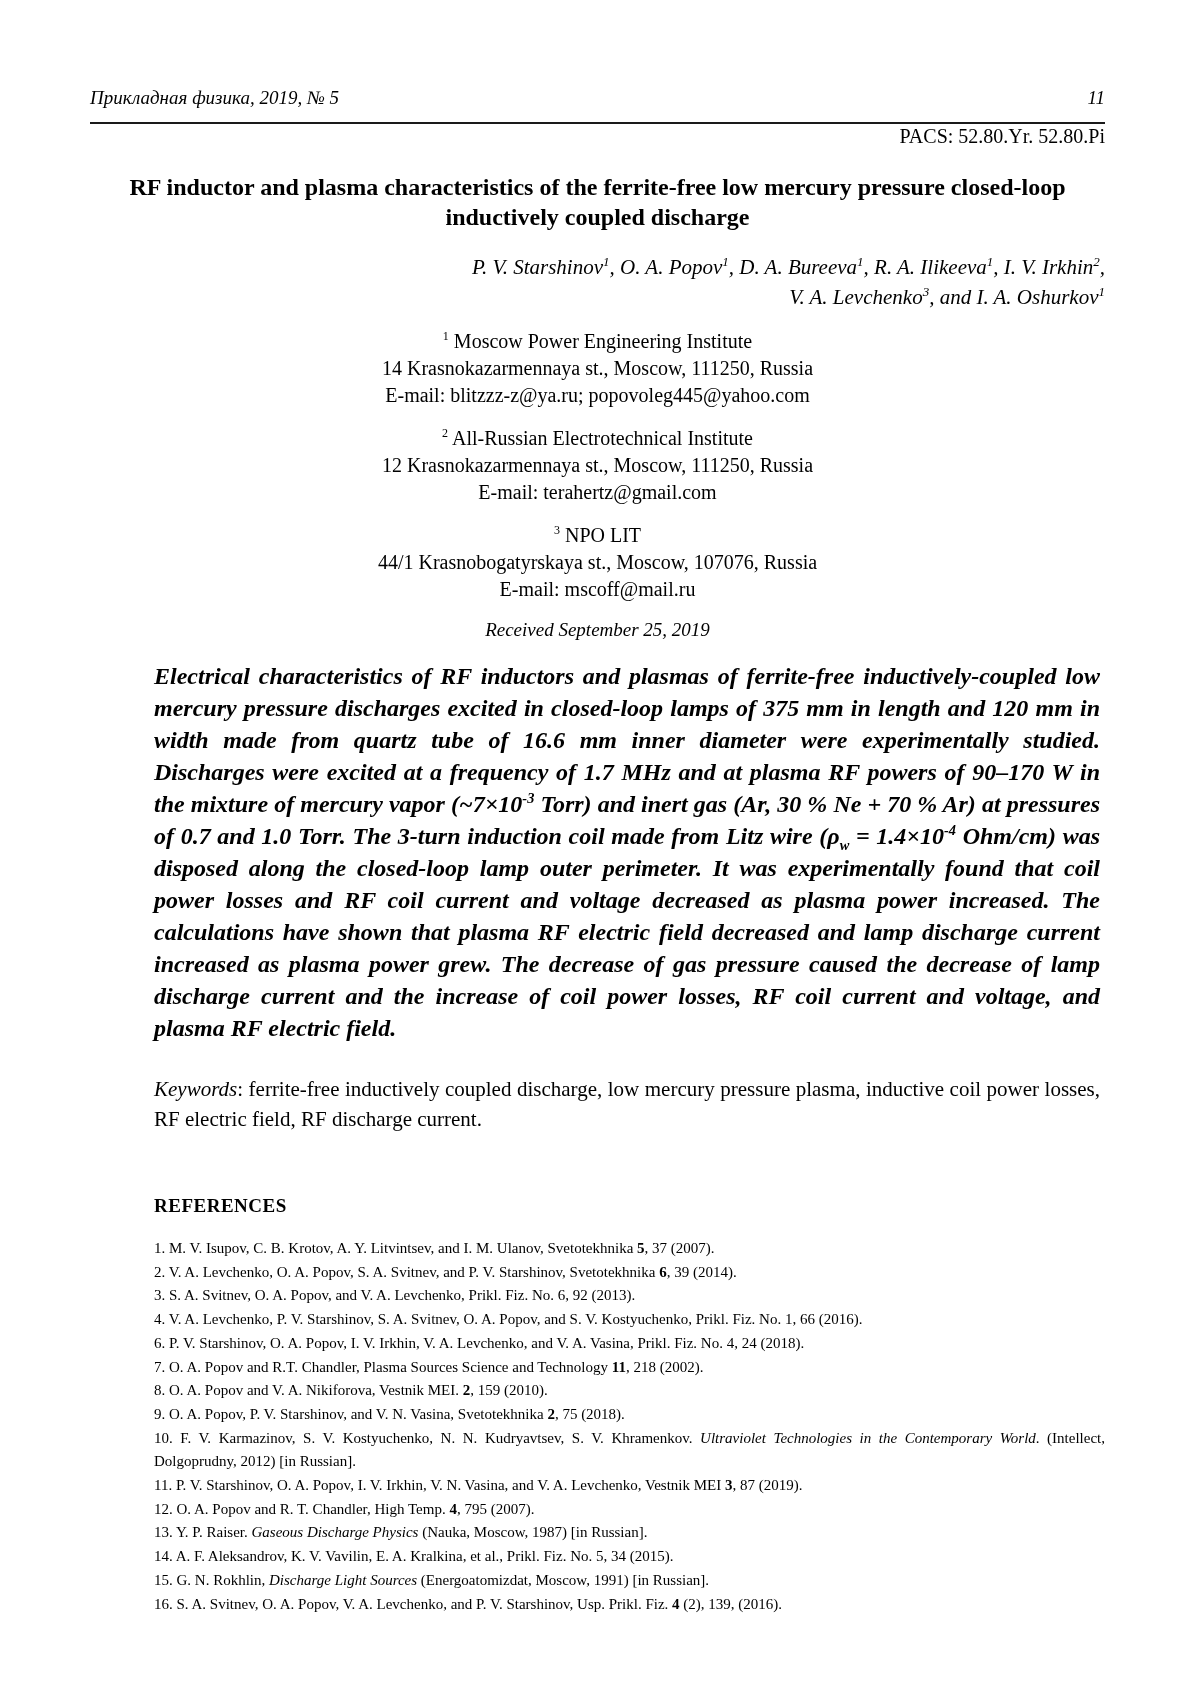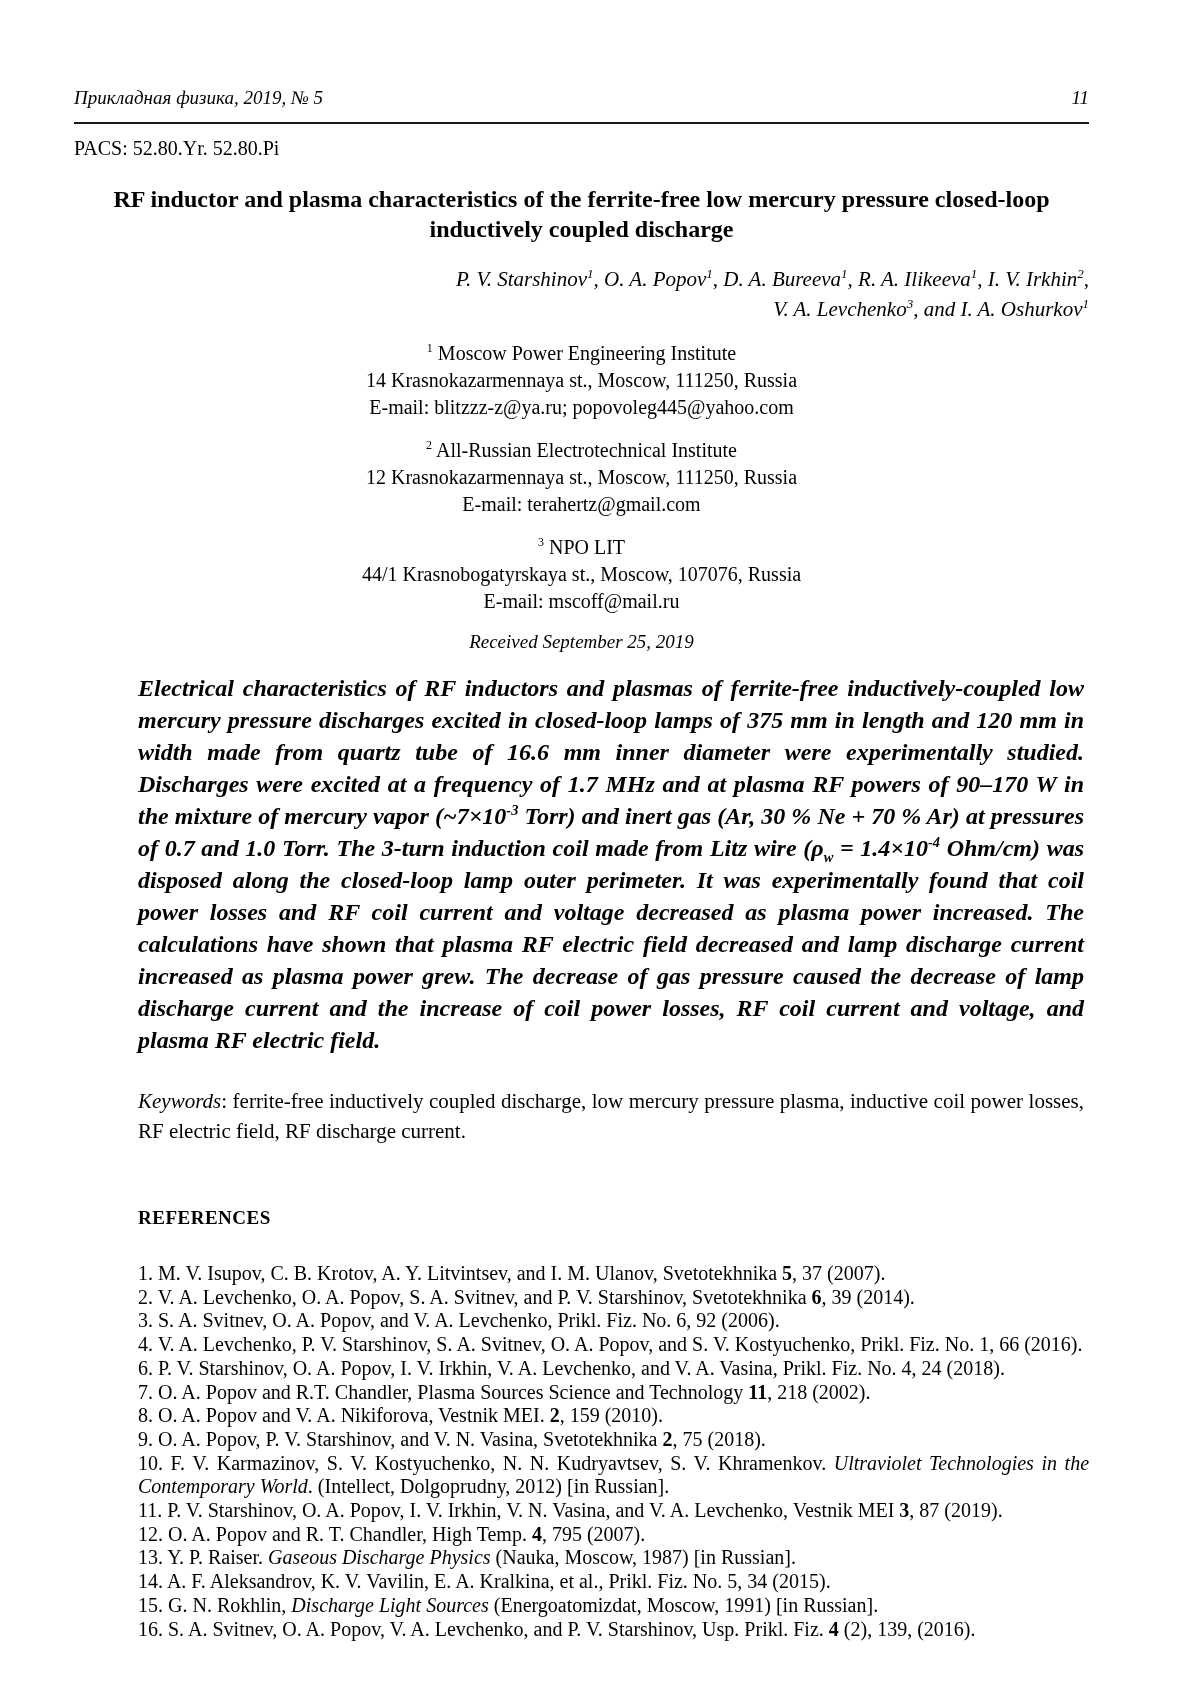--- a/index.html
+++ b/index.html
@@ -5,28 +5,28 @@
   html,body{margin:0;padding:0;background:#888;}
   .page{
     position:relative;
     width:1200px;height:1698px;
     margin:0 auto;
     background:#ffffff;
     color:#000;
     font-family:"Liberation Serif","DejaVu Serif",serif;
     overflow:hidden;
   }
-  .content{position:absolute;left:74px;top:86px;width:1015px;}
+  .content{position:absolute;left:90px;top:86px;width:1015px;}
 
   .running-head{
     display:flex;justify-content:space-between;align-items:flex-end;
     font-style:italic;font-size:19px;line-height:24px;
   }
   .rule{border-top:2px solid #1a1a1a;margin-top:12px;}
-  .pacs{margin-top:12px;font-size:20px;line-height:24px;}
+  .pacs{text-align:right;font-size:20px;line-height:24px;}
 
   .title{
     margin:24px auto 0;max-width:960px;
     text-align:center;font-weight:bold;font-size:24px;line-height:30px;
   }
   .authors{margin-top:20px;text-align:right;font-style:italic;font-size:21px;line-height:30px;}
   .authors sup{font-size:13px;line-height:0;}
 
   .affiliations{margin-top:16px;}
   .affiliation{margin-top:16px;text-align:center;font-size:20px;line-height:27px;}
@@ -46,21 +46,21 @@
 
   .keywords{
     margin:30px 5px 0 64px;
     font-size:21px;line-height:30px;
     text-align:justify;text-align-last:left;
   }
   .seg-i{font-style:italic;}
   .seg-b{font-weight:bold;}
 
   .ref-heading{margin:60px 0 0 64px;font-weight:bold;font-size:19px;line-height:24px;letter-spacing:0.5px;}
-  .references{margin:32px 0 0 64px;font-size:20px;line-height:23.7px;}
+  .references{margin:19px 0 0 64px;font-size:15px;line-height:23.7px;}
   .ref{text-align:justify;text-align-last:left;}
 </style>
 </head>
 <body>
 
 <div class="page">
   <div class="content">
 
     <div class="running-head">
       <span>Прикладная физика, 2019, № 5</span>
@@ -104,21 +104,21 @@
 
     <p class="keywords"><span class="seg-i">Keywords</span><span>: ferrite-free inductively coupled discharge, low mercury pressure plasma, inductive coil power losses, RF electric field, RF discharge current.</span></p>
 
     <h2 class="ref-heading" style="font-size:19px;">REFERENCES</h2>
 
     <div class="references">
       <div class="ref"><span>1. M. V. Isupov, C. B. Krotov, A. Y. Litvintsev, and I. M. Ulanov, Svetotekhnika </span><span class="seg-b">5</span><span>, 37 (2007).</span></div>
 
       <div class="ref"><span>2. V. A. Levchenko, O. A. Popov, S. A. Svitnev, and P. V. Starshinov, Svetotekhnika </span><span class="seg-b">6</span><span>, 39 (2014).</span></div>
 
-      <div class="ref"><span>3. S. A. Svitnev, O. A. Popov, and V. A. Levchenko, Prikl. Fiz. No. 6, 92 (2006).</span></div>
+      <div class="ref"><span>3. S. A. Svitnev, O. A. Popov, and V. A. Levchenko, Prikl. Fiz. No. 6, 92 (2013).</span></div>
 
       <div class="ref"><span>4. V. A. Levchenko, P. V. Starshinov, S. A. Svitnev, O. A. Popov, and S. V. Kostyuchenko, Prikl. Fiz. No. 1, 66 (2016).</span></div>
 
 
       <div class="ref"><span>6. P. V. Starshinov, O. A. Popov, I. V. Irkhin, V. A. Levchenko, and V. A. Vasina, Prikl. Fiz. No. 4, 24 (2018).</span></div>
 
       <div class="ref"><span>7. O. A. Popov and R.T. Chandler, Plasma Sources Science and Technology </span><span class="seg-b">11</span><span>, 218 (2002).</span></div>
 
       <div class="ref"><span>8. O. A. Popov and V. A. Nikiforova, Vestnik MEI. </span><span class="seg-b">2</span><span>, 159 (2010).</span></div>
 

